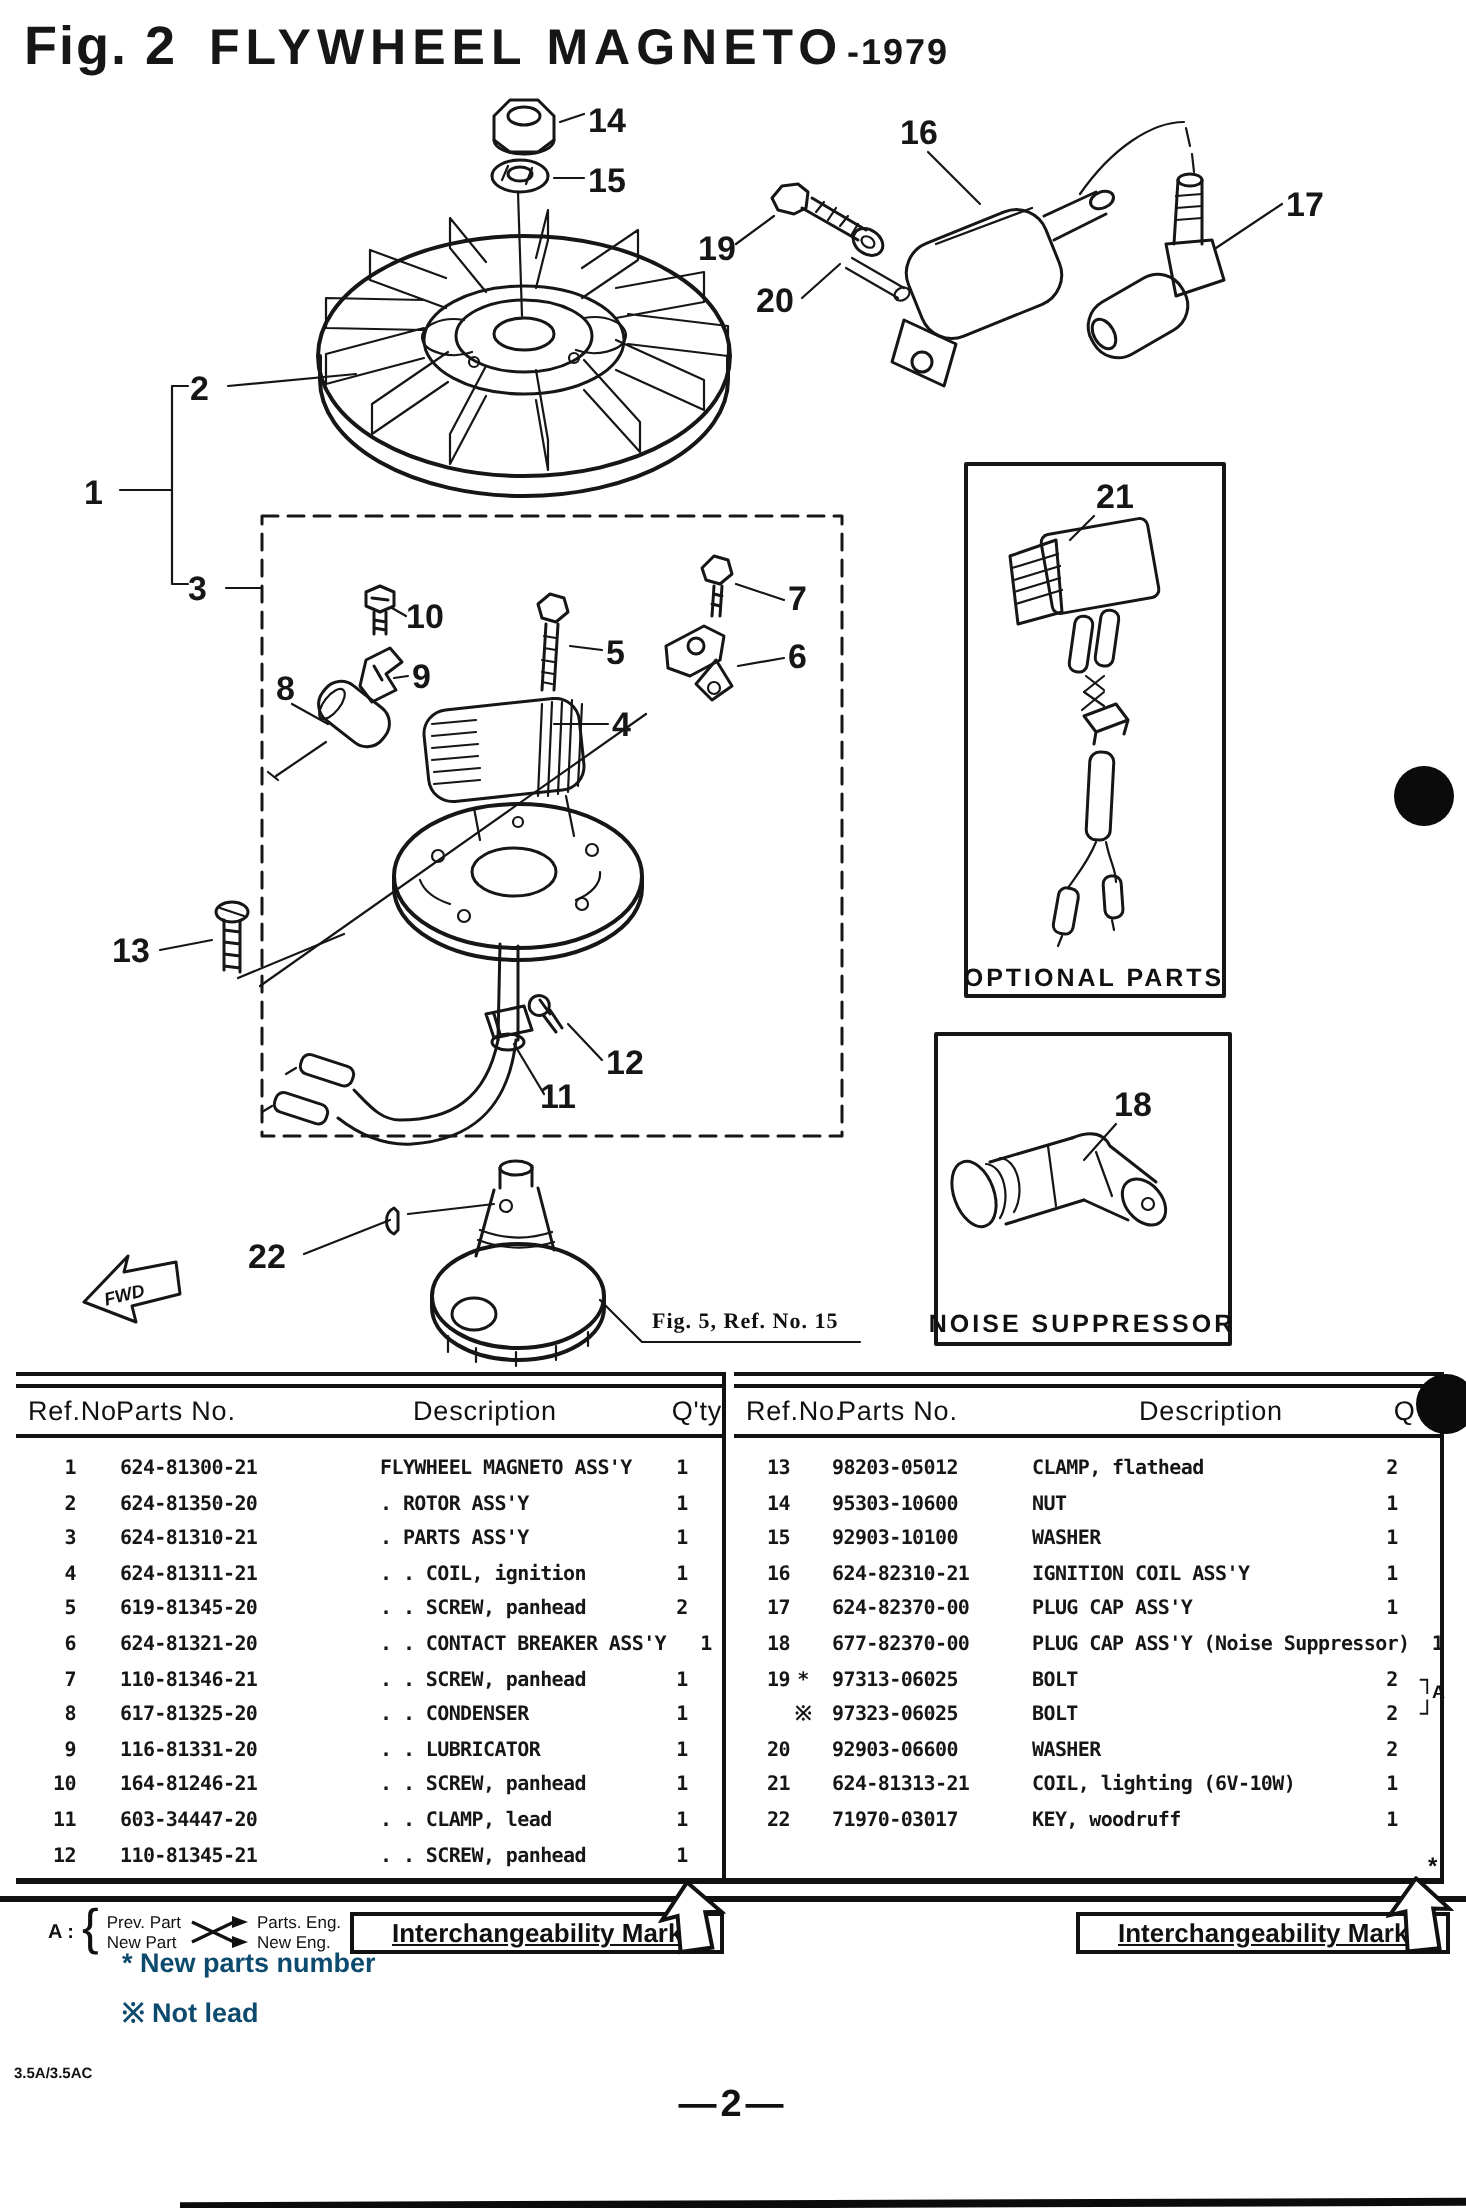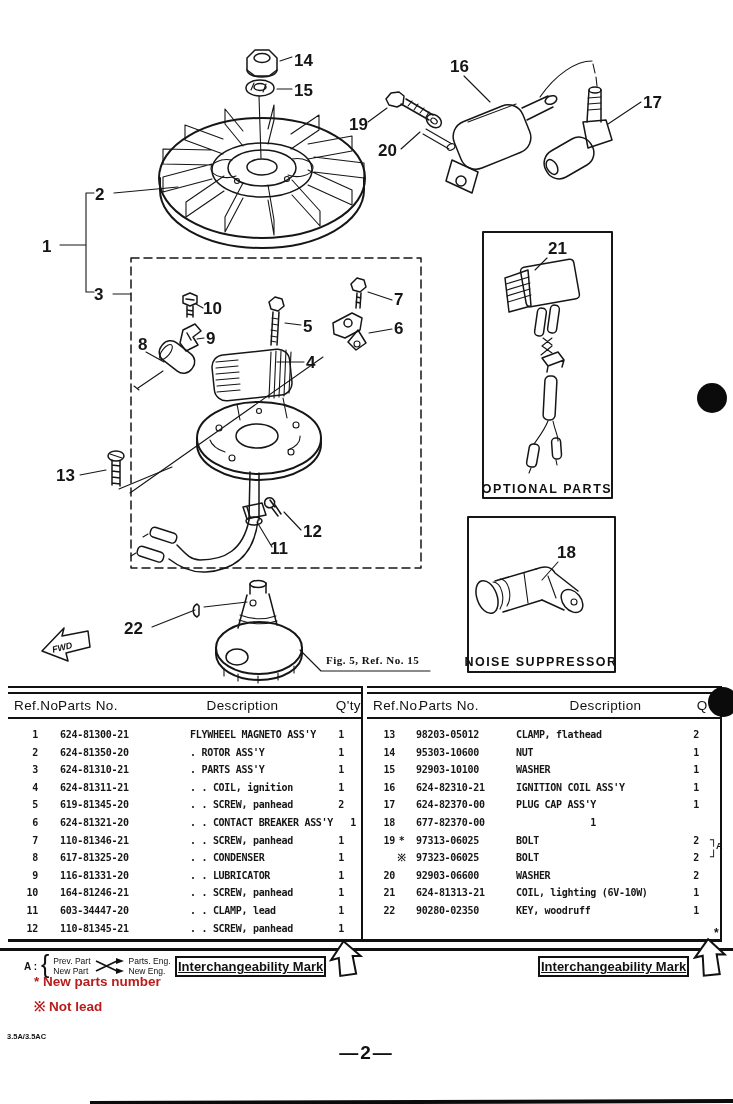--- a/index.html
+++ b/index.html
@@ -47,35 +47,40 @@
   .c-brk{font-family:"DejaVu Sans Mono",monospace;font-size:12px;text-align:left;}
   .vrule{position:absolute;width:2px;background:#111;}
   .hrule{position:absolute;background:#111;}
   .bracket-a{position:absolute;font:bold 9px "Liberation Sans",sans-serif;color:#111;}
   .table-star{position:absolute;font:bold 12px "Liberation Sans",sans-serif;color:#111;}
   
   .legend{position:absolute;left:24px;top:953px;display:flex;align-items:center;gap:4px;color:#111;}
   .legend .a-lab{font-size:10px;font-weight:bold;}
   .legend .brace{font-size:25px;font-weight:normal;margin-top:-3px;}
   .legend .col{font-size:8.5px;font-weight:normal;line-height:10px;white-space:nowrap;}
-  .imark{position:absolute;border:2.2px solid #111;padding:1px 1px;font-size:13px;font-weight:bold;
+  .imark{position:absolute;border:2.2px solid #111;padding:1px 19px;font-size:13px;font-weight:bold;
          text-decoration:underline;white-space:nowrap;color:#111;background:#fff;}
   .up-arrow{position:absolute;}
-  .note{position:absolute;font-size:13.5px;font-weight:bold;color:#b91c1c;white-space:nowrap;}
+  .note{position:absolute;font-size:13.5px;font-weight:bold;color:#0c4a6e;white-space:nowrap;margin-left:27px;}
   .model-code{position:absolute;left:7px;top:1032px;font-size:7.5px;font-weight:bold;color:#111;}
   .page-num{position:absolute;left:0;right:0;top:1042px;text-align:center;
             font-size:19px;font-weight:bold;letter-spacing:2px;color:#111;}
   .punch{position:absolute;width:30px;height:30px;border-radius:50%;background:#0b0b0b;z-index:6;}
   .scan-edge{position:absolute;left:90px;top:1100px;width:643px;height:4px;background:#0b0b0b;transform:rotate(-0.2deg);}
 </style>
 </head>
 <body>
 
 <div class="page">
 
+  <div class="title">
+    <span class="fig">Fig. 2</span>
+    <span class="main">FLYWHEEL MAGNETO</span>
+    <span class="year">-1979</span>
+  </div>
 
   <svg class="diagram" width="733" height="650" viewBox="0 40 733 650">
 
     <g>
       <path class="ln" d="M247,58 L255,50 L269,50 L277,58 L277,70 L269,76 L255,76 L247,70 Z"></path>
       <ellipse class="ln" cx="262" cy="58" rx="8" ry="4.5"></ellipse>
       <path class="ln" d="M247,70 A15,7 0 0 0 277,70"></path>
     </g>
 
     <g>
@@ -459,20 +464,21 @@
           <span class="c-part">624-82370-00</span>
           <span class="c-desc">PLUG CAP ASS'Y</span>
           <span class="c-qty">1</span>
           <span class="c-brk"></span>
         </div>
 
         <div class="trow">
           <span class="c-ref">18</span>
           <span class="c-star"></span>
           <span class="c-part">677-82370-00</span>
+          <span class="c-desc">PLUG CAP ASS'Y (Noise Suppressor)</span>
           <span class="c-qty">1</span>
           <span class="c-brk"></span>
         </div>
 
         <div class="trow">
           <span class="c-ref">19</span>
           <span class="c-star">*</span>
           <span class="c-part">97313-06025</span>
           <span class="c-desc">BOLT</span>
           <span class="c-qty">2</span>
@@ -502,21 +508,21 @@
           <span class="c-star"></span>
           <span class="c-part">624-81313-21</span>
           <span class="c-desc">COIL, lighting (6V-10W)</span>
           <span class="c-qty">1</span>
           <span class="c-brk"></span>
         </div>
 
         <div class="trow">
           <span class="c-ref">22</span>
           <span class="c-star"></span>
-          <span class="c-part">90280-02350</span>
+          <span class="c-part">71970-03017</span>
           <span class="c-desc">KEY, woodruff</span>
           <span class="c-qty">1</span>
           <span class="c-brk"></span>
         </div>
       </div>
   </div>
 
   <div class="vrule" style="left:361px;top:686px;height:255px;"></div>
   <div class="vrule" style="left:720px;top:686px;height:255px;"></div>
   <div class="hrule" style="left:8px;top:939px;width:714px;height:2.5px;"></div>

